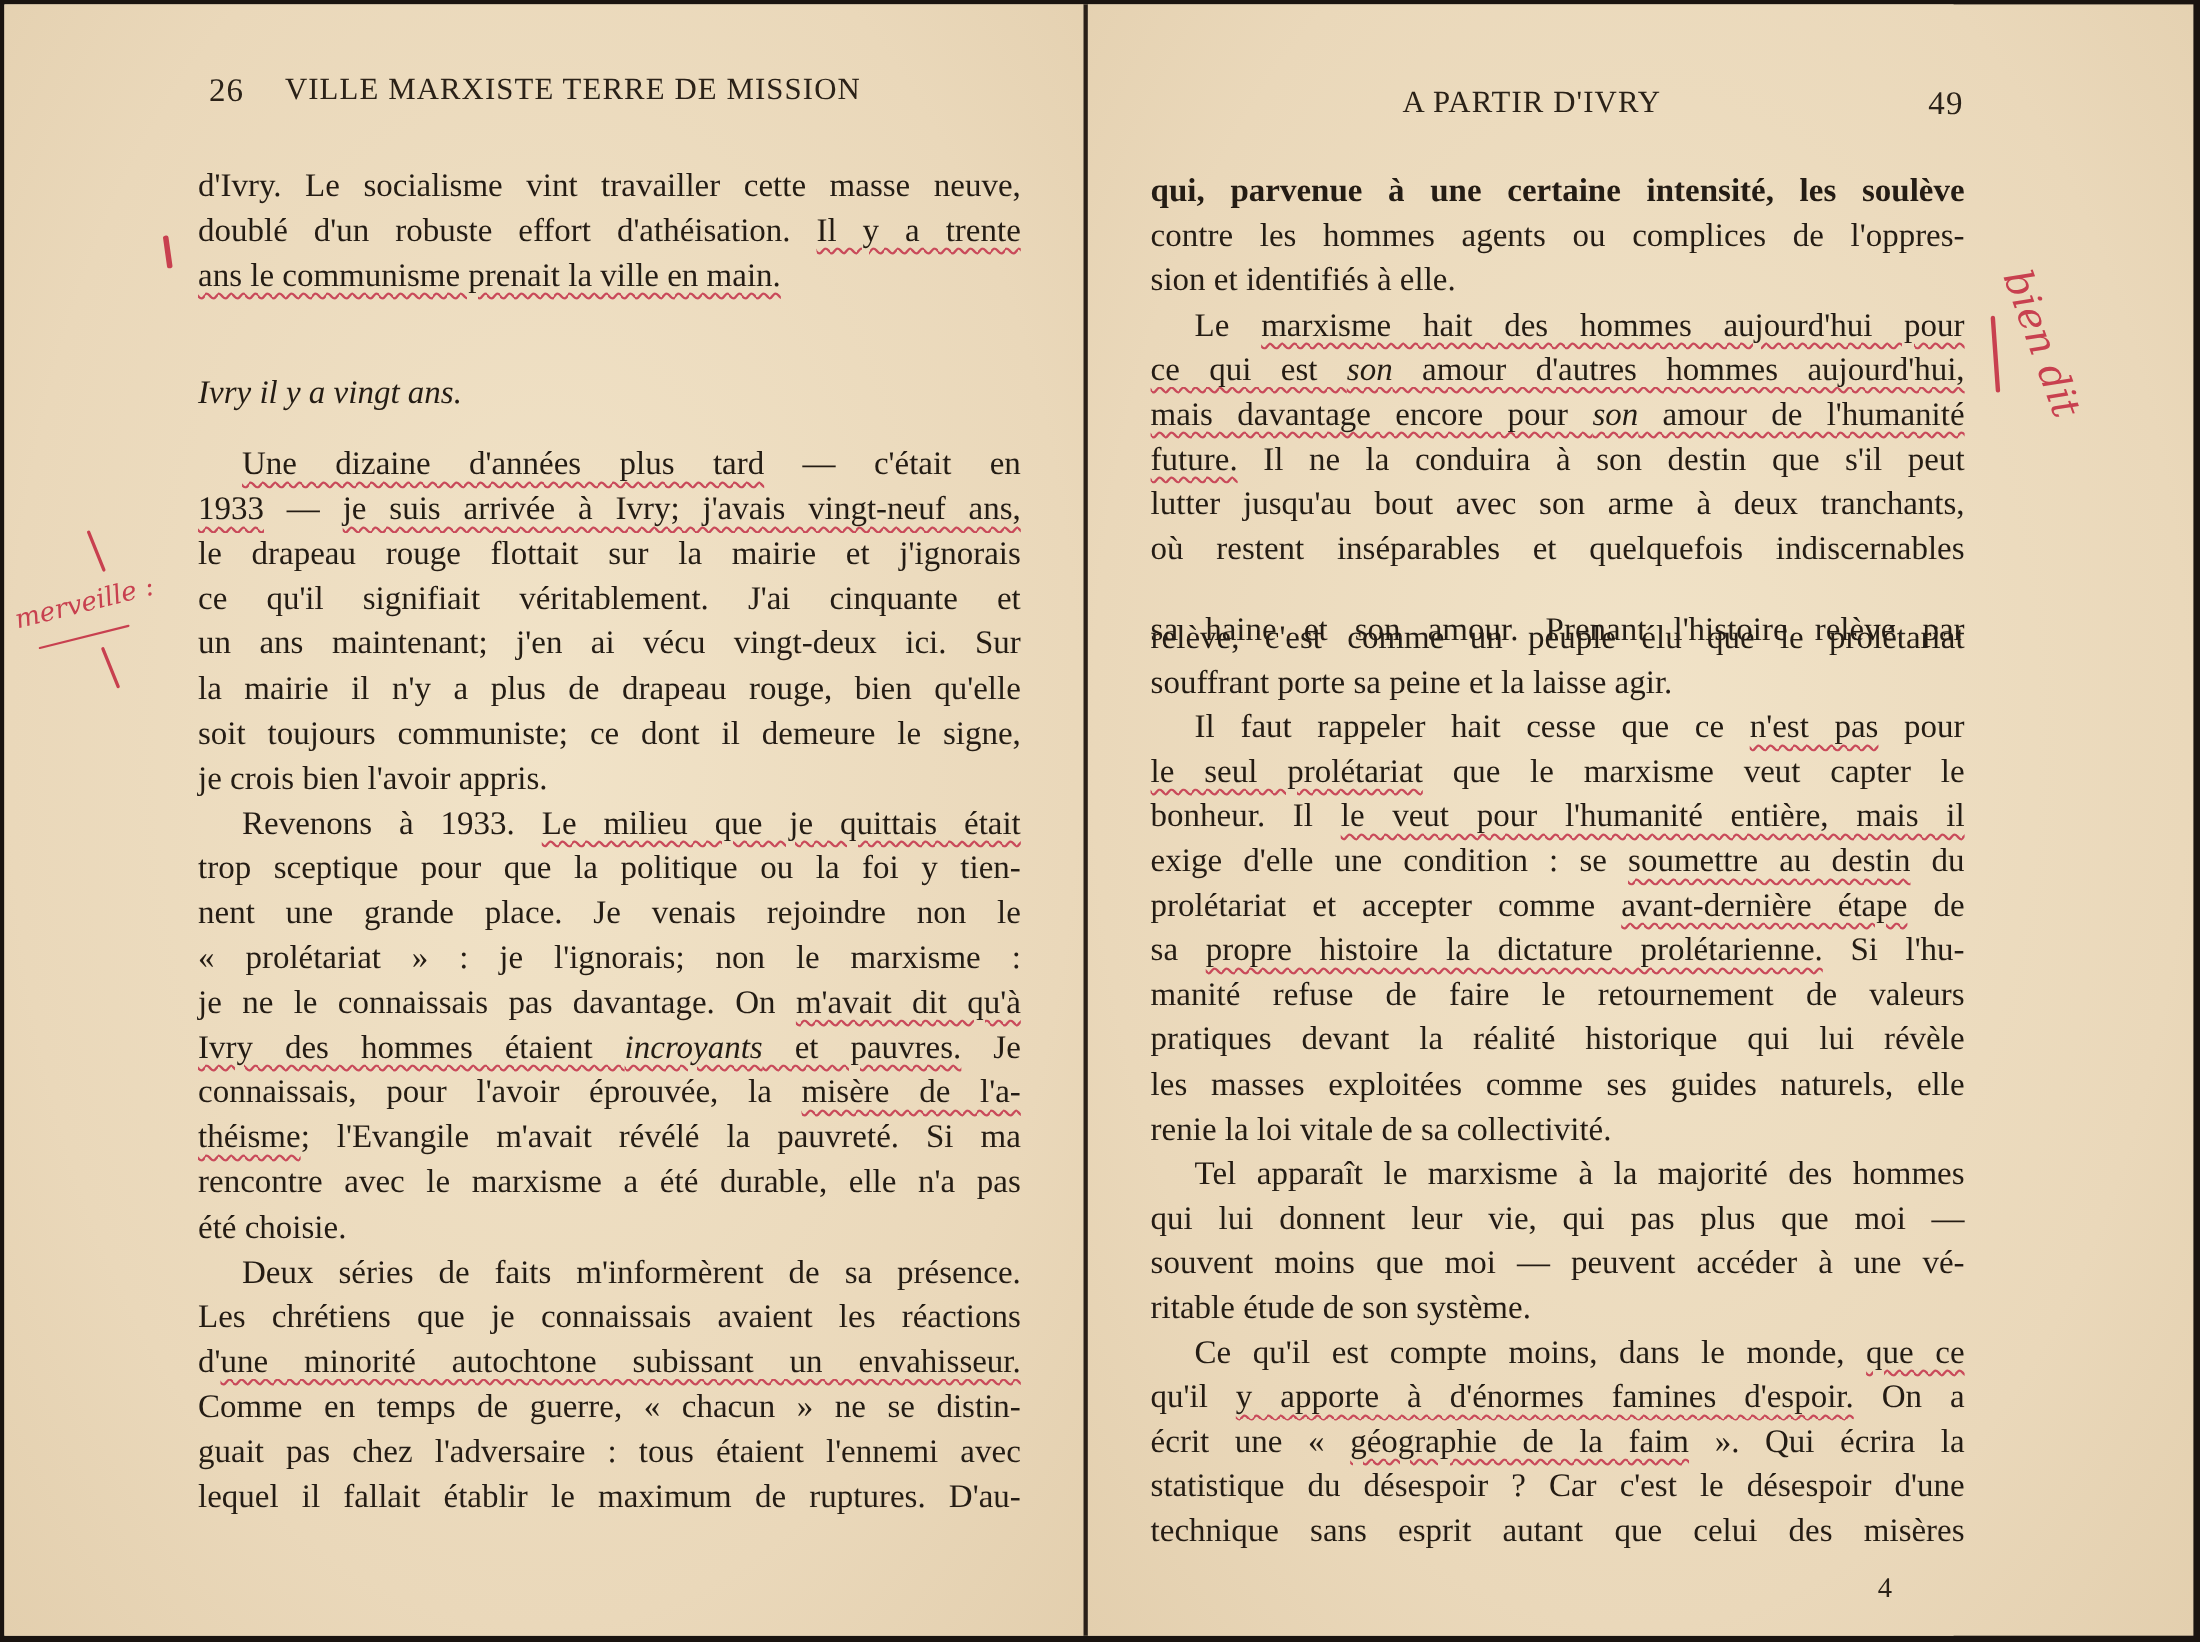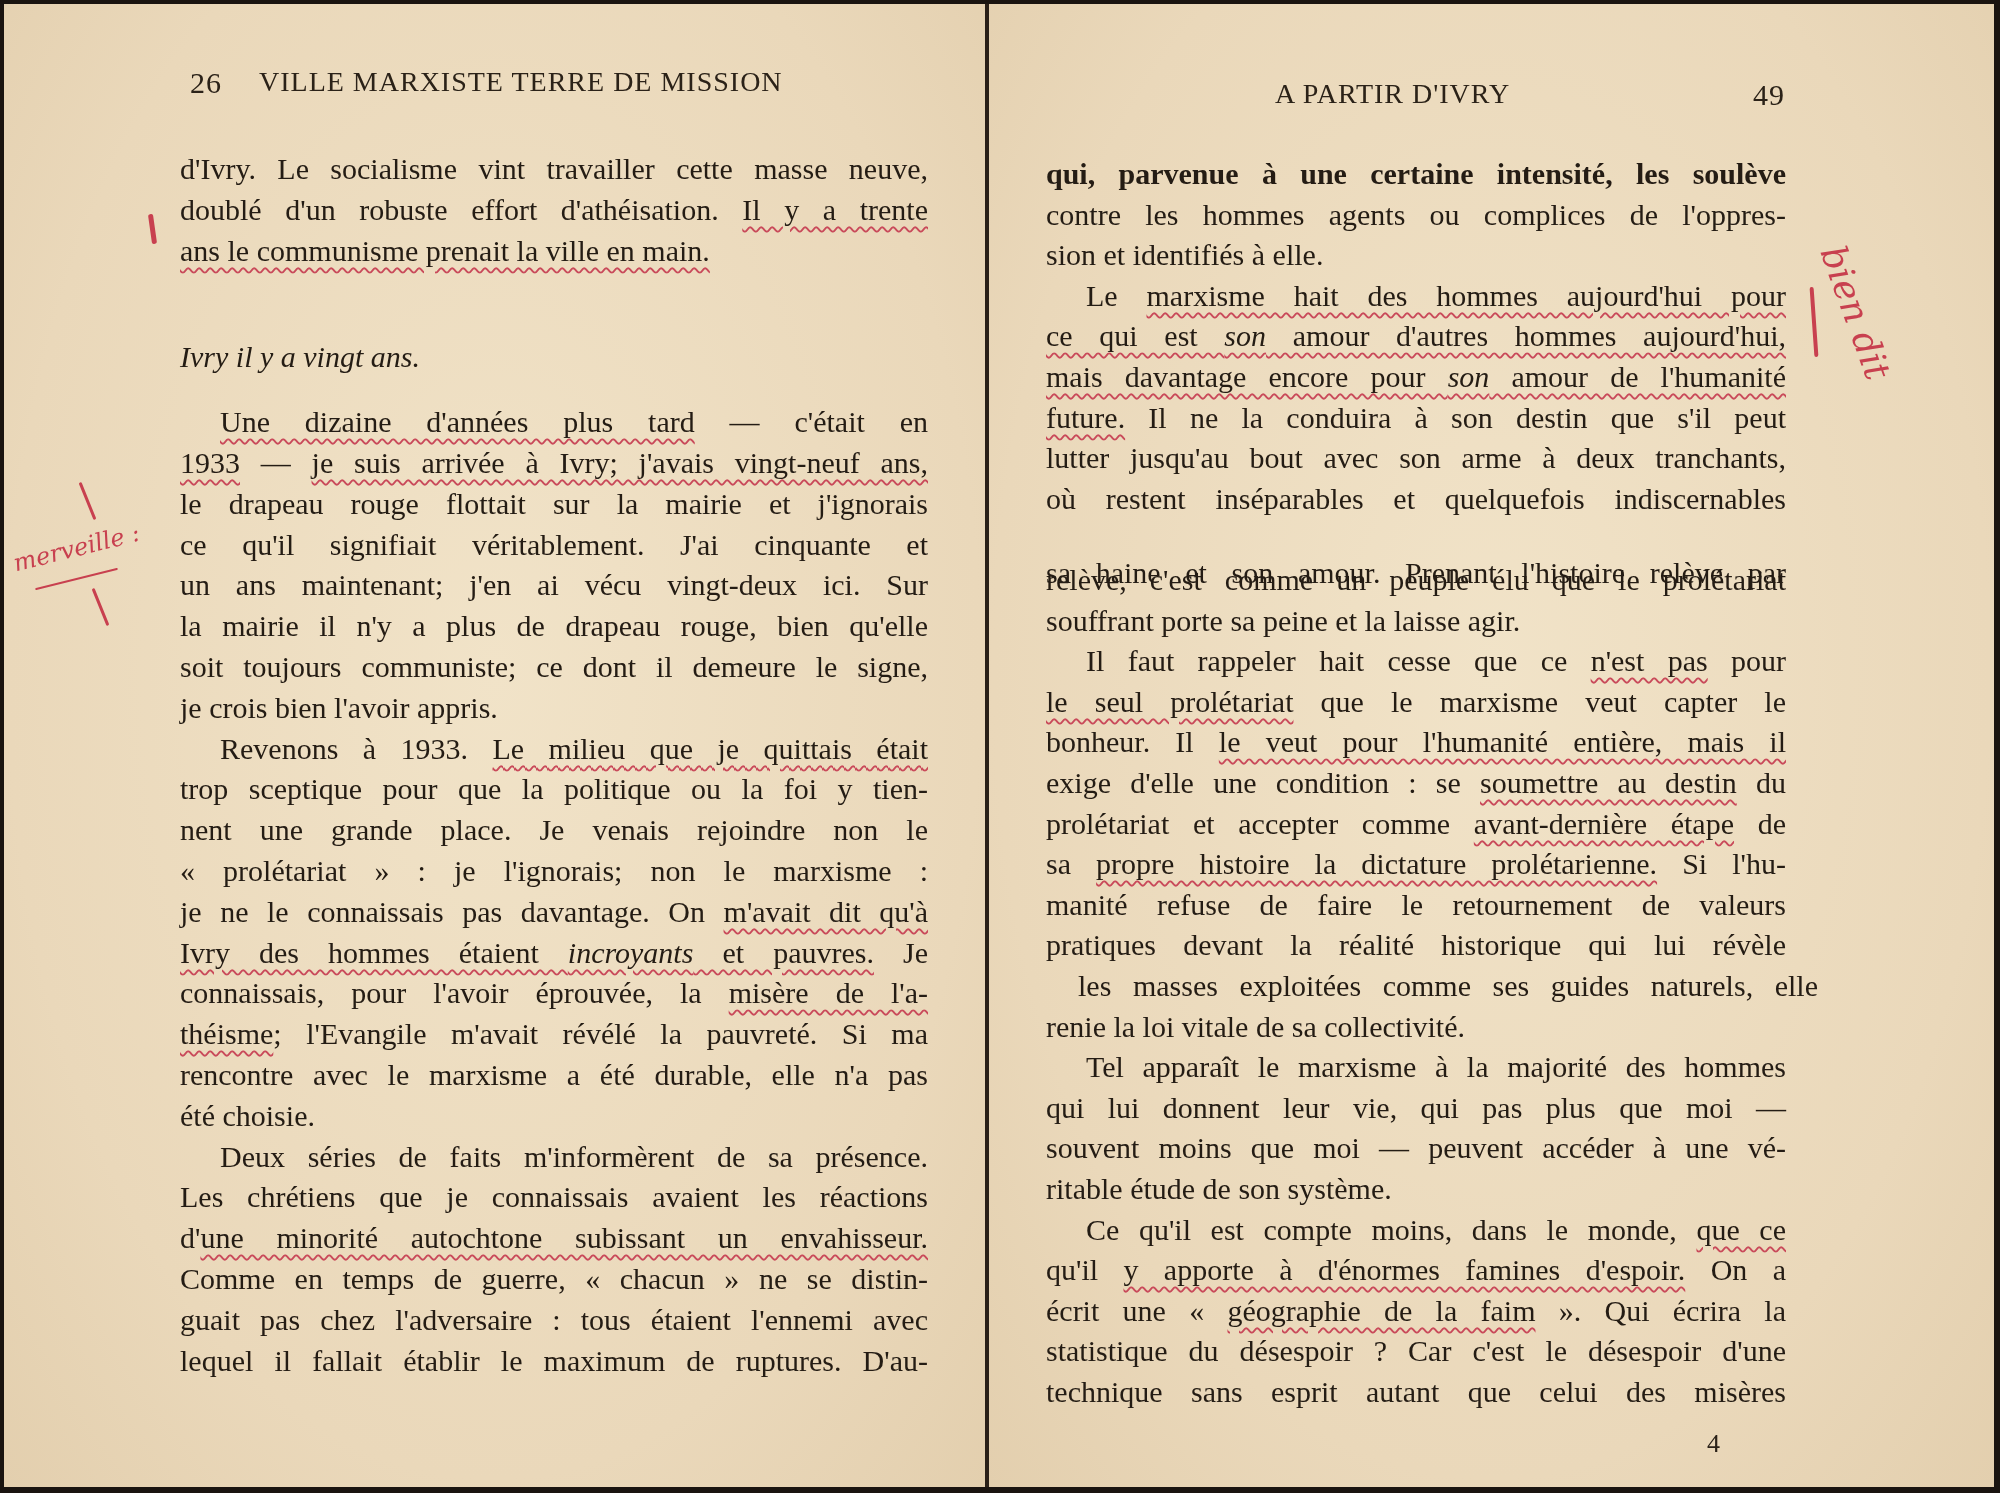--- a/index.html
+++ b/index.html
@@ -113,21 +113,21 @@
         <div class="line justify" style="left: 57px; top: 559px; width: 740px;"><span>relève, c'est comme un peuple élu que le prolétariat</span></div>
         <div class="line" style="left: 57px; top: 599.6px;"><span>souffrant porte sa peine et la laisse agir.</span></div>
         <div class="line justify" style="left: 97px; top: 640.2px; width: 700px;"><span>Il faut rappeler hait cesse que ce </span><span class="ul">n'est pas</span><span> pour</span></div>
         <div class="line justify" style="left: 57px; top: 680.8px; width: 740px;"><span class="ul">le seul prolétariat</span><span> que le marxisme veut capter le</span></div>
         <div class="line justify" style="left: 57px; top: 721.4px; width: 740px;"><span>bonheur. Il </span><span class="ul">le veut pour l'humanité entière, mais il</span></div>
         <div class="line justify" style="left: 57px; top: 762px; width: 740px;"><span>exige d'elle une condition : se </span><span class="ul">soumettre au destin</span><span> du</span></div>
         <div class="line justify" style="left: 57px; top: 802.6px; width: 740px;"><span>prolétariat et accepter comme </span><span class="ul">avant-dernière étape</span><span> de</span></div>
         <div class="line justify" style="left: 57px; top: 843.2px; width: 740px;"><span>sa </span><span class="ul">propre histoire la dictature prolétarienne.</span><span> Si l'hu-</span></div>
         <div class="line justify" style="left: 57px; top: 883.8px; width: 740px;"><span>manité refuse de faire le retournement de valeurs</span></div>
         <div class="line justify" style="left: 57px; top: 924.4px; width: 740px;"><span>pratiques devant la réalité historique qui lui révèle</span></div>
-        <div class="line justify" style="left: 57px; top: 965px; width: 740px; margin-left: 32px;"><span>les masses exploitées comme ses guides naturels, elle</span></div>
+        <div class="line justify" style="left: 57px; top: 965px; width: 740px;"><span>les masses exploitées comme ses guides naturels, elle</span></div>
         <div class="line" style="left: 57px; top: 1005.6px;"><span>renie la loi vitale de sa collectivité.</span></div>
         <div class="line justify" style="left: 97px; top: 1046.2px; width: 700px;"><span>Tel apparaît le marxisme à la majorité des hommes</span></div>
         <div class="line justify" style="left: 57px; top: 1086.8px; width: 740px;"><span>qui lui donnent leur vie, qui pas plus que moi —</span></div>
         <div class="line justify" style="left: 57px; top: 1127.4px; width: 740px;"><span>souvent moins que moi — peuvent accéder à une vé-</span></div>
         <div class="line" style="left: 57px; top: 1168px;"><span>ritable étude de son système.</span></div>
         <div class="line justify" style="left: 97px; top: 1208.6px; width: 700px;"><span>Ce qu'il est compte moins, dans le monde, </span><span class="ul">que ce</span></div>
         <div class="line justify" style="left: 57px; top: 1249.2px; width: 740px;"><span>qu'il </span><span class="ul">y apporte à d'énormes famines d'espoir.</span><span> On a</span></div>
         <div class="line justify" style="left: 57px; top: 1289.8px; width: 740px;"><span>écrit une « </span><span class="ul">géographie de la faim</span><span> ». Qui écrira la</span></div>
         <div class="line justify" style="left: 57px; top: 1330.4px; width: 740px;"><span>statistique du désespoir ? Car c'est le désespoir d'une</span></div>
         <div class="line justify" style="left: 57px; top: 1371px; width: 740px;"><span>technique sans esprit autant que celui des misères</span></div>

